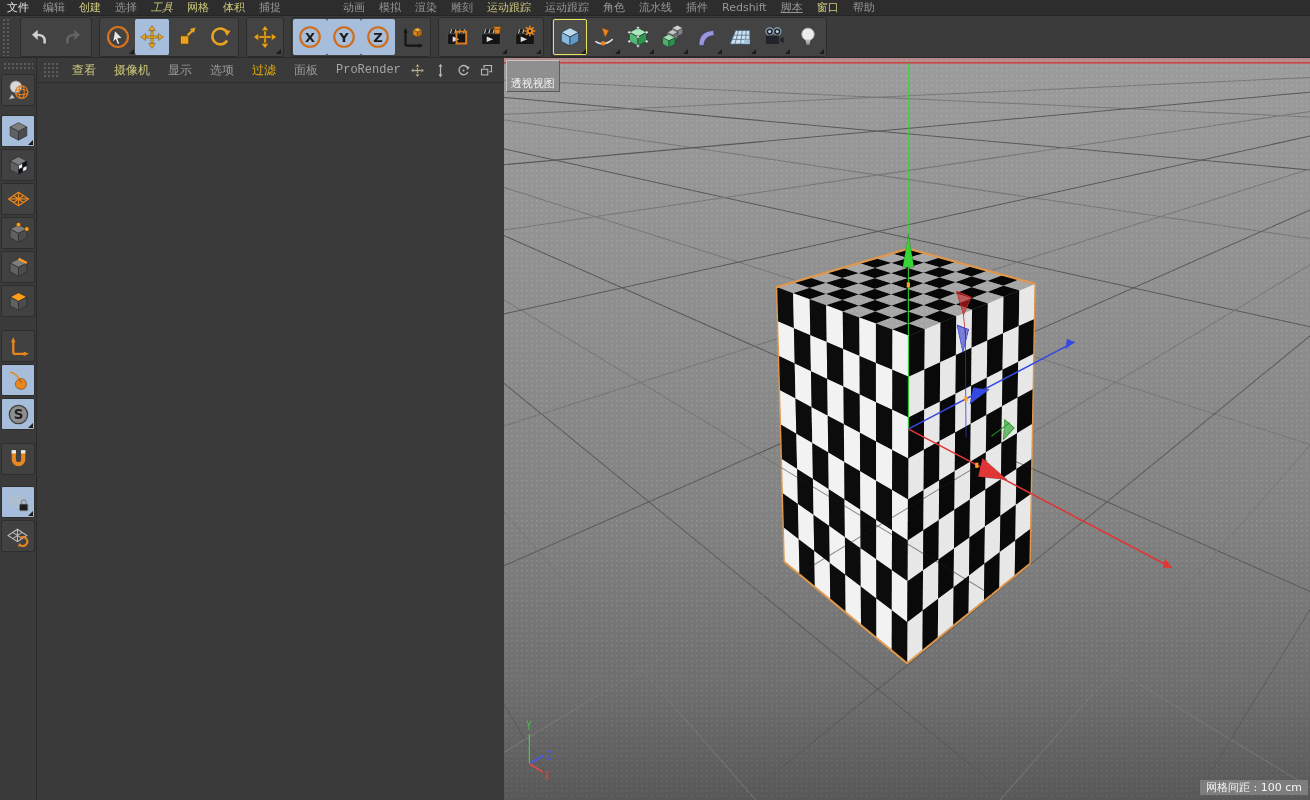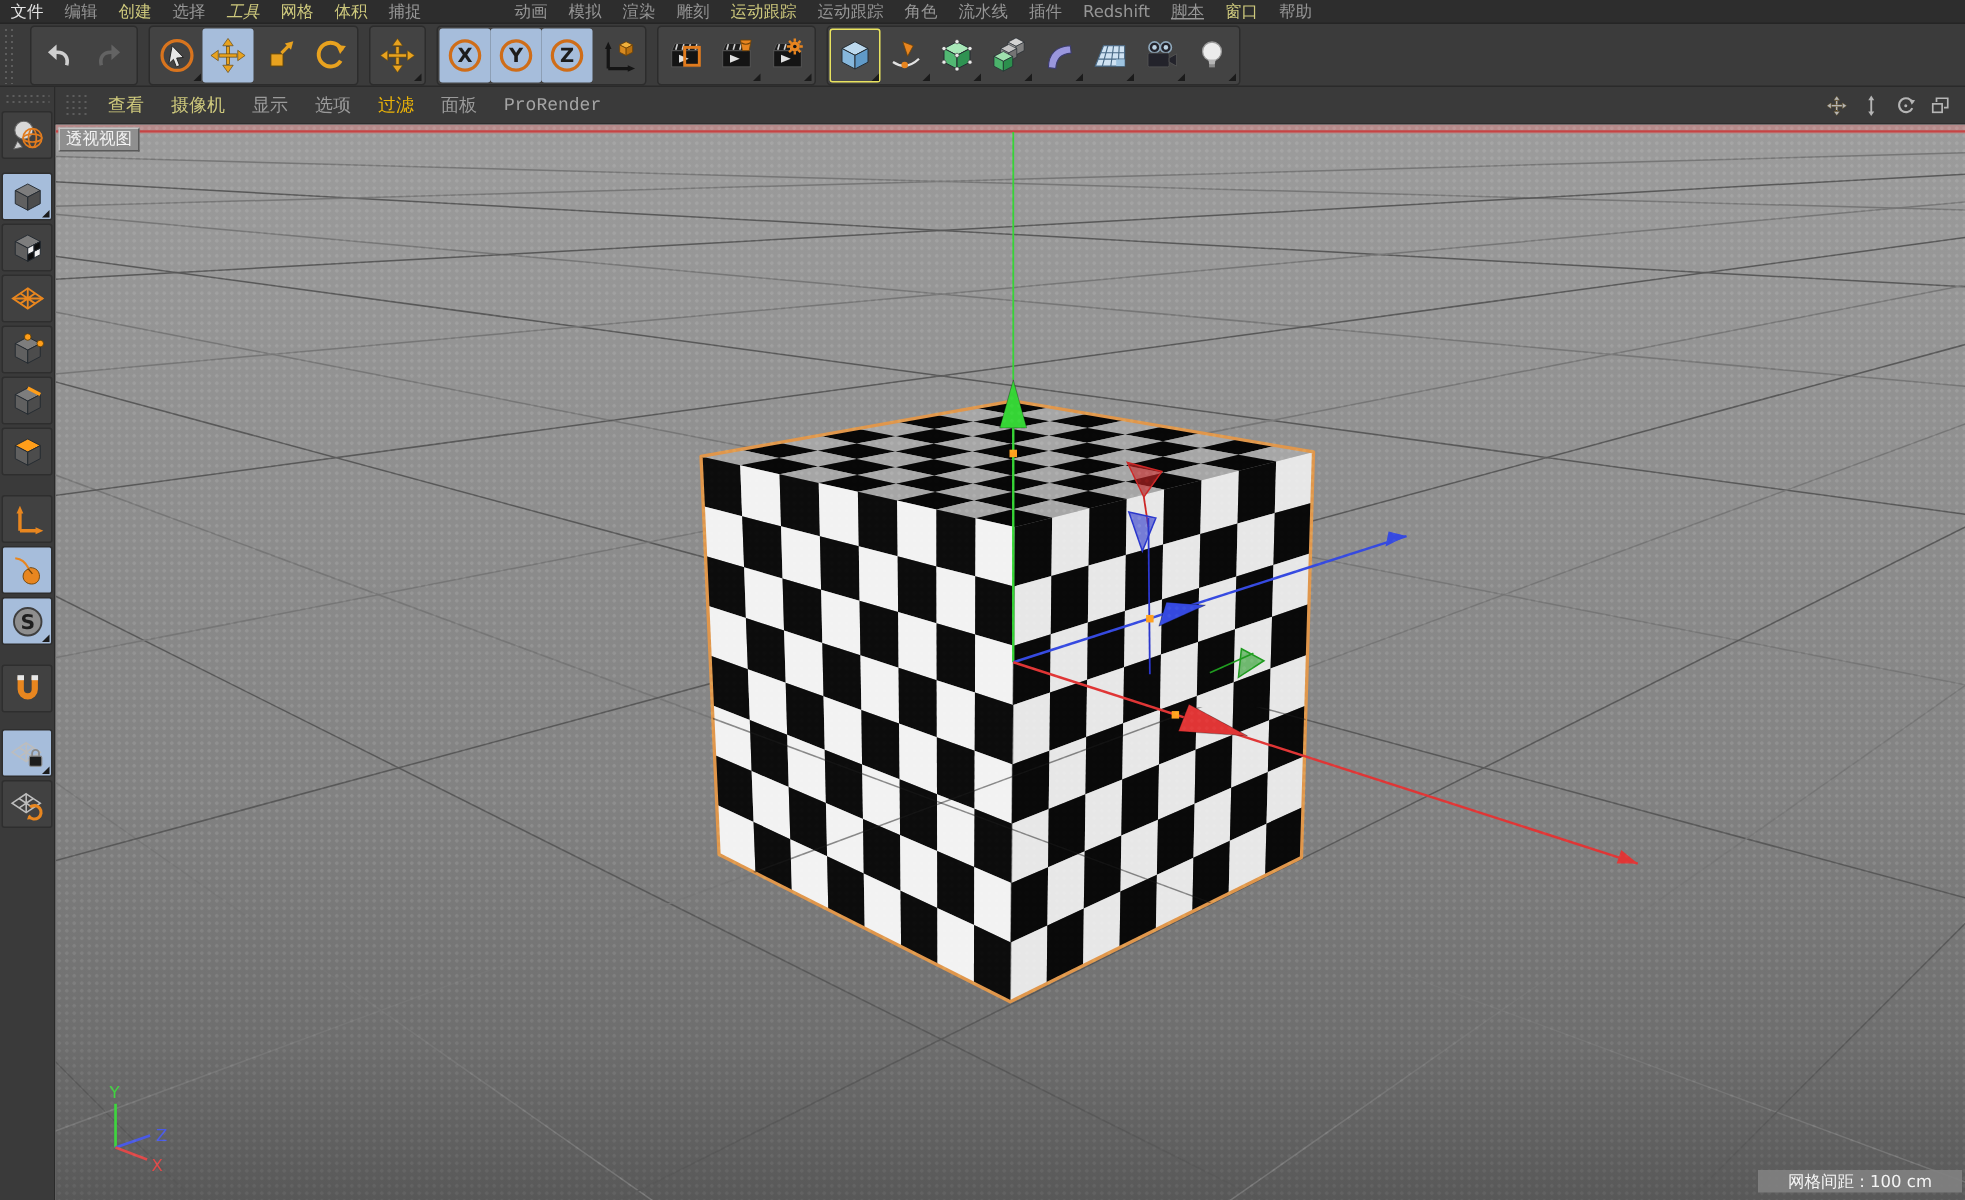--- a/index.html
+++ b/index.html
@@ -30,42 +30,42 @@
   #row2{display:flex;height:742px;}
   #sidebar{width:37px;background:#3a3a3a;border-right:1px solid #2a2a2a;
            display:flex;flex-direction:column;align-items:center;padding-top:2px;}
   .grip-h{width:30px;height:8px;margin:2px 0 3px 0;
           background-image:radial-gradient(#5d5d5d 1px,transparent 1px);
           background-size:4px 4px;}
   .sb-btn{width:34px;height:32px;margin-top:2px;display:flex;align-items:center;
           justify-content:center;position:relative;border-radius:2px;background:#414141;
           border:1px solid #2e2e2e;cursor:pointer;}
   .sb-btn.active{background:#a6bddb;}
-  #main{flex:1;display:flex;flex-direction:column;}
+  #main{flex:1;display:flex;flex-direction:row;}
   
   #vpmenubar{height:25px;background:#3a3a3a;display:flex;align-items:center;
              font-size:12px;border-bottom:1px solid #2e2e2e;}
   .grip-sq{width:16px;height:16px;margin:0 4px 0 6px;
            background-image:radial-gradient(#5d5d5d 1px,transparent 1px);
            background-size:4px 4px;}
   .vp-menu-item{padding:0 9px;cursor:default;}
   #vp-controls{margin-left:auto;display:flex;align-items:center;gap:7px;padding-right:9px;}
   .vp-ctl{width:16px;height:16px;display:flex;align-items:center;justify-content:center;cursor:pointer;}
   
   #viewport{position:relative;flex:1;overflow:hidden;background:#8f8f8f;}
   #scene{position:absolute;inset:0;width:100%;height:100%;display:block;
          font-family:"DejaVu Sans","Liberation Sans",sans-serif;}
   #dither{position:absolute;inset:0;pointer-events:none;
           background-image:radial-gradient(rgba(255,255,255,0.10) 1px,transparent 1px);
           background-size:5px 5px;mix-blend-mode:overlay;}
   .vp-label{position:absolute;top:2px;left:2px;background:#8f8f8f;color:#f2f2f2;
-            font-size:11px;padding:0 4px 1px 4px;border:1px solid #5a5a5a;
+            font-size:11px;padding:16px 4px 1px 4px;border:1px solid #5a5a5a;
             border-top-color:#c4c4c4;border-left-color:#c4c4c4;line-height:13px;}
   .grid-caption{position:absolute;right:2px;bottom:5px;background:rgba(128,128,128,0.92);
-            color:#f4f4f4;font-size:11px;padding:1px 20px;line-height:13px;}
+            color:#f4f4f4;font-size:11px;padding:1px 6px;line-height:13px;}
 </style>
 </head>
 <body>
 
 <div id="app">
   <div id="menubar">
       <span class="menu-item" style="color: rgb(228, 228, 228);">文件</span>
       <span class="menu-item" style="color: rgb(150, 150, 150);">编辑</span>
       <span class="menu-item" style="color: rgb(205, 200, 124);">创建</span>
       <span class="menu-item" style="color: rgb(150, 150, 150);">选择</span>

